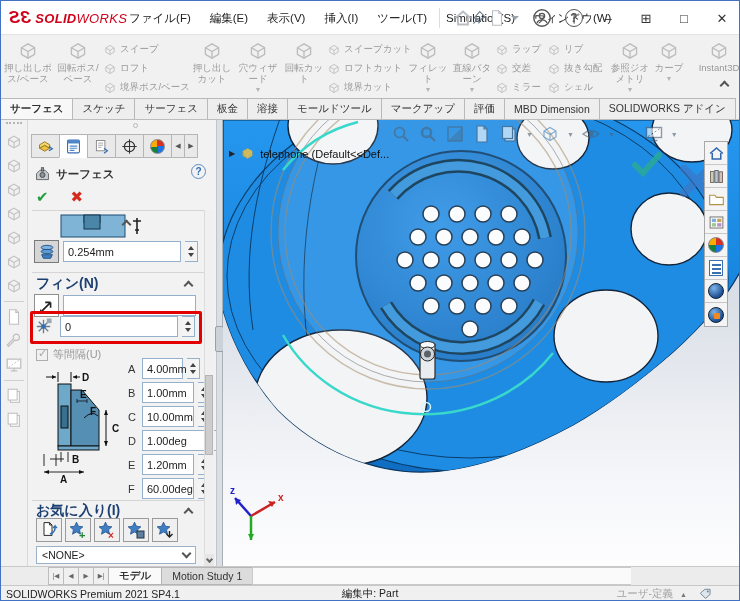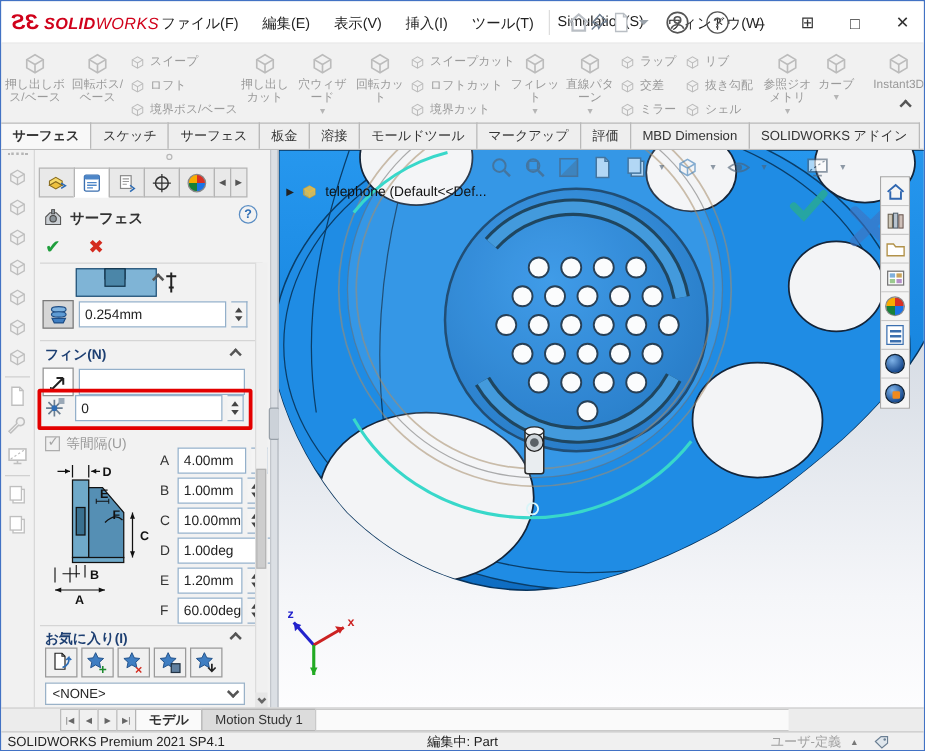--- a/index.html
+++ b/index.html
@@ -59,21 +59,21 @@
   .pmtab.active { background:#fff; border-bottom-color:#fff; }
   .pmtab svg { width:17px; height:17px; }
   .pm-arrow { width:14px; height:24px; border:1px solid #b5b5b5; margin-left:-1px; background:#e9e9e9; display:flex; align-items:center; justify-content:center; font-size:7px; color:#555; }
   #pm-title { left:6px; top:44px; width:176px; height:20px; display:flex; align-items:center; gap:5px; font-size:11.5px; font-weight:bold; color:#333; }
   #pm-help { right:10px; top:44px; width:15px; height:15px; border:1px solid #5b8ec4; border-radius:50%; color:#2e6db4; font-size:10px; display:flex; align-items:center; justify-content:center; font-weight:bold; }
   #pm-okrow { left:8px; top:68px; display:flex; gap:22px; }
   .okx { font-size:15px; font-weight:bold; }
   .ok { color:#1f9e3c; }
   .cancel { color:#d42b1e; }
   .pm-hr { left:4px; width:178px; height:1px; background:#d5d5d5; }
-  .sechdr { left:8px; width:170px; height:15px; display:flex; align-items:center; font-weight:bold; color:#1d3f72; font-size:11px;text-align:right; }
+  .sechdr { left:8px; width:170px; height:15px; display:flex; align-items:center; font-weight:bold; color:#1d3f72; font-size:14px;text-align:right; }
   .secchev { position:absolute; right:14px; }
   .row { position:absolute; left:6px; display:flex; align-items:center; gap:4px; }
   .icbtn { width:25px; height:23px; border:1px solid #8f8f8f; background:#e2e2e2; display:flex; align-items:center; justify-content:center; }
   .icbtn.sunk { background:#d6d6d6; border-color:#7a7a7a; }
   .fld { height:21px; background:#fff; border:1px solid #94b0ca; font-size:11px; padding:0 4px; display:flex; align-items:center; }
   .spin { width:13px; height:21px; border:1px solid #94b0ca; border-left:none; background:#f4f4f4; display:flex; flex-direction:column; align-items:center; justify-content:space-evenly; }
   .tri-up { width:0; height:0; border-left:3px solid transparent; border-right:3px solid transparent; border-bottom:4px solid #444; }
   .tri-dn { width:0; height:0; border-left:3px solid transparent; border-right:3px solid transparent; border-top:4px solid #444; }
   #red-box { left:2px; top:191px; width:172px; height:33px; border:3px solid #e30000; border-radius:2px; z-index:5; }
   #chk-row { left:8px; top:227px; display:flex; align-items:center; gap:5px; color:#9a9a9a; }
@@ -620,21 +620,21 @@
       <path d="M12 92 V104 M24 92 V104 M29 90 V100 M36 90 V100" stroke="#111" stroke-width=".9"></path>
       <path d="M18 97 h14" stroke="#111" stroke-width=".9"></path>
       <text x="40" y="101" font-size="10" font-weight="bold" fill="#111">B</text>
       <path d="M12 110 h40" stroke="#111" stroke-width=".9"></path>
       <path d="M12 110 l5 -2 v4 z M52 110 l-5 -2 v4 z" fill="#111"></path>
       <text x="28" y="121" font-size="10" font-weight="bold" fill="#111">A</text>
     </svg>
 
     <div class="dimrow" style="top:238px">
       <span class="dimlbl">A</span>
-      <div class="fld" style="width:55px">4.00mm</div>
+      <div class="fld" style="width:41px">4.00mm</div>
       <div class="spin">
           <span class="tri-up"></span>
           <span class="tri-dn"></span>
         </div>
     </div>
     <div class="dimrow" style="top:262px">
       <span class="dimlbl">B</span>
       <div class="fld" style="width:52px">1.00mm</div>
       <div class="spin">
           <span class="tri-up"></span>

